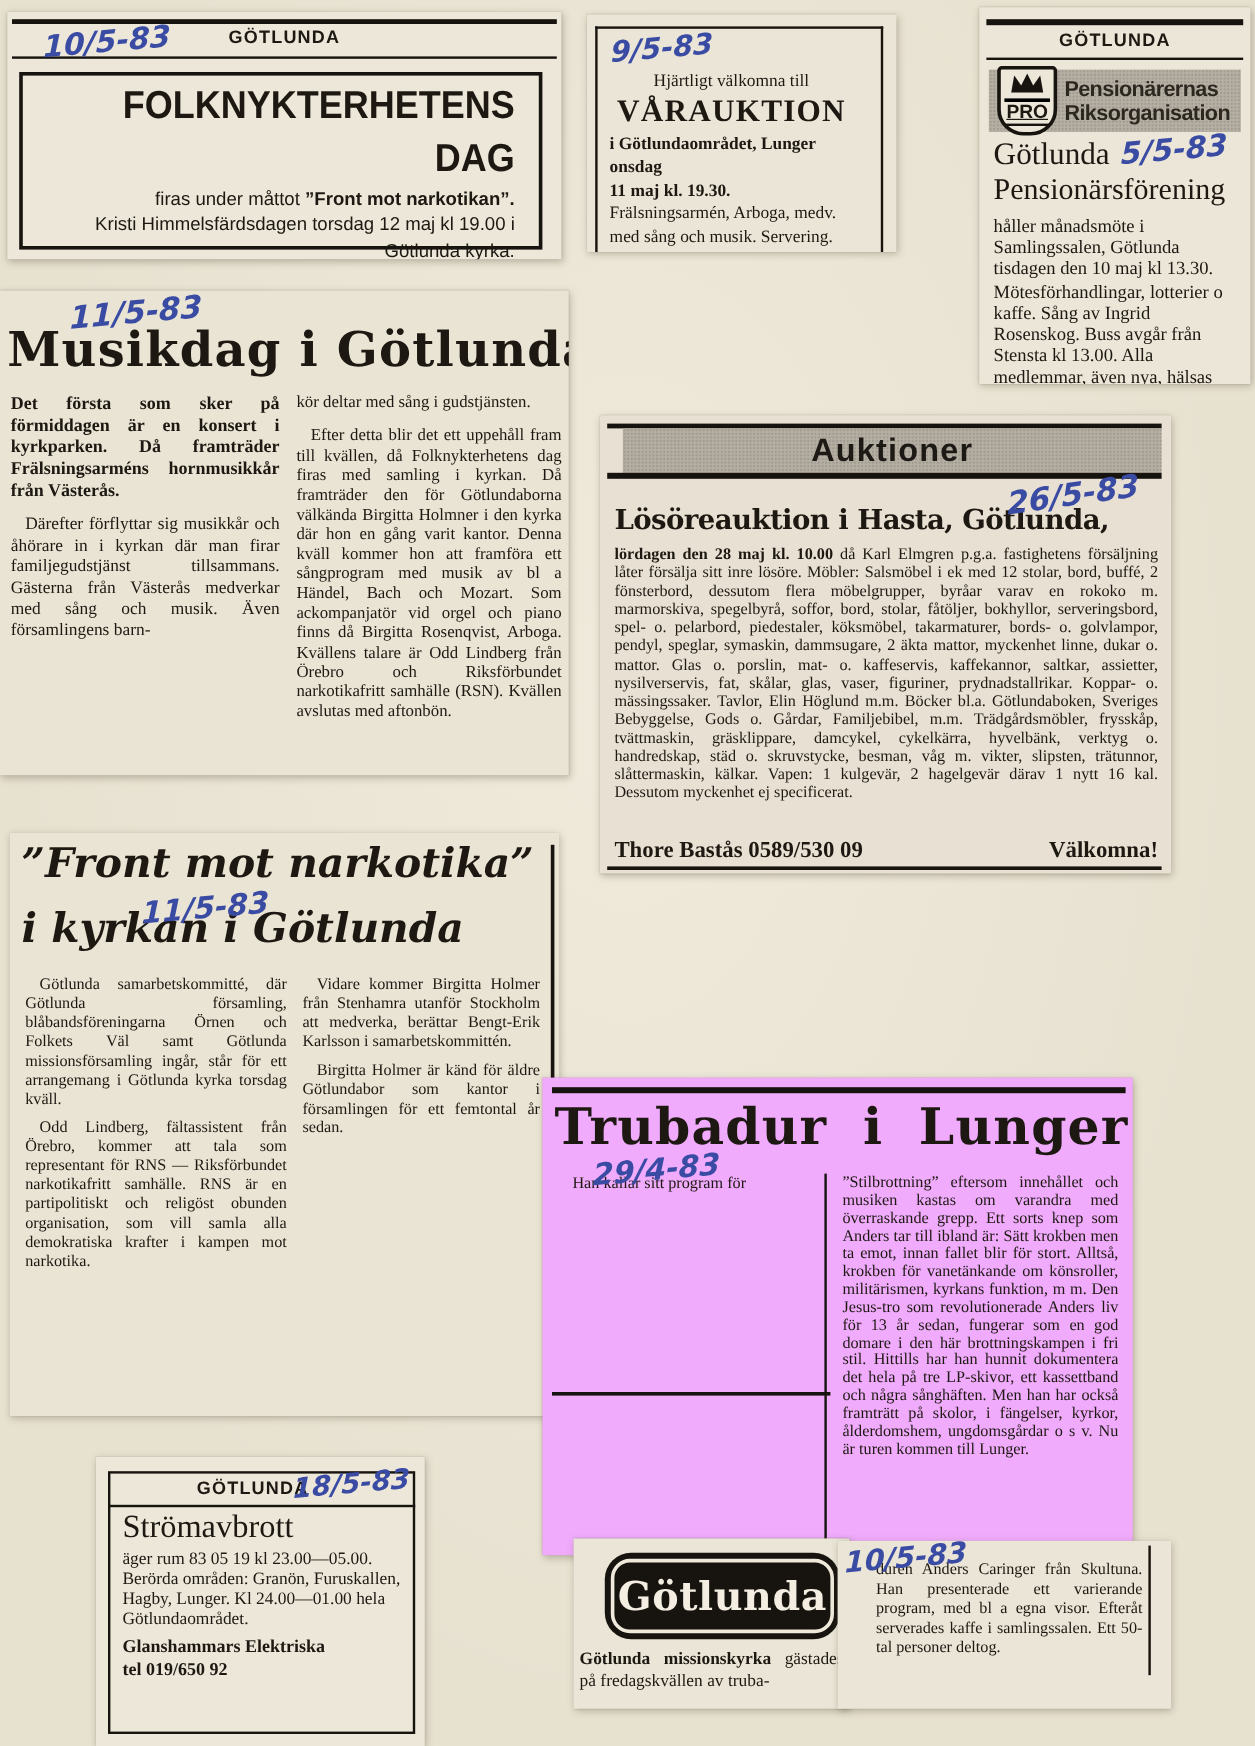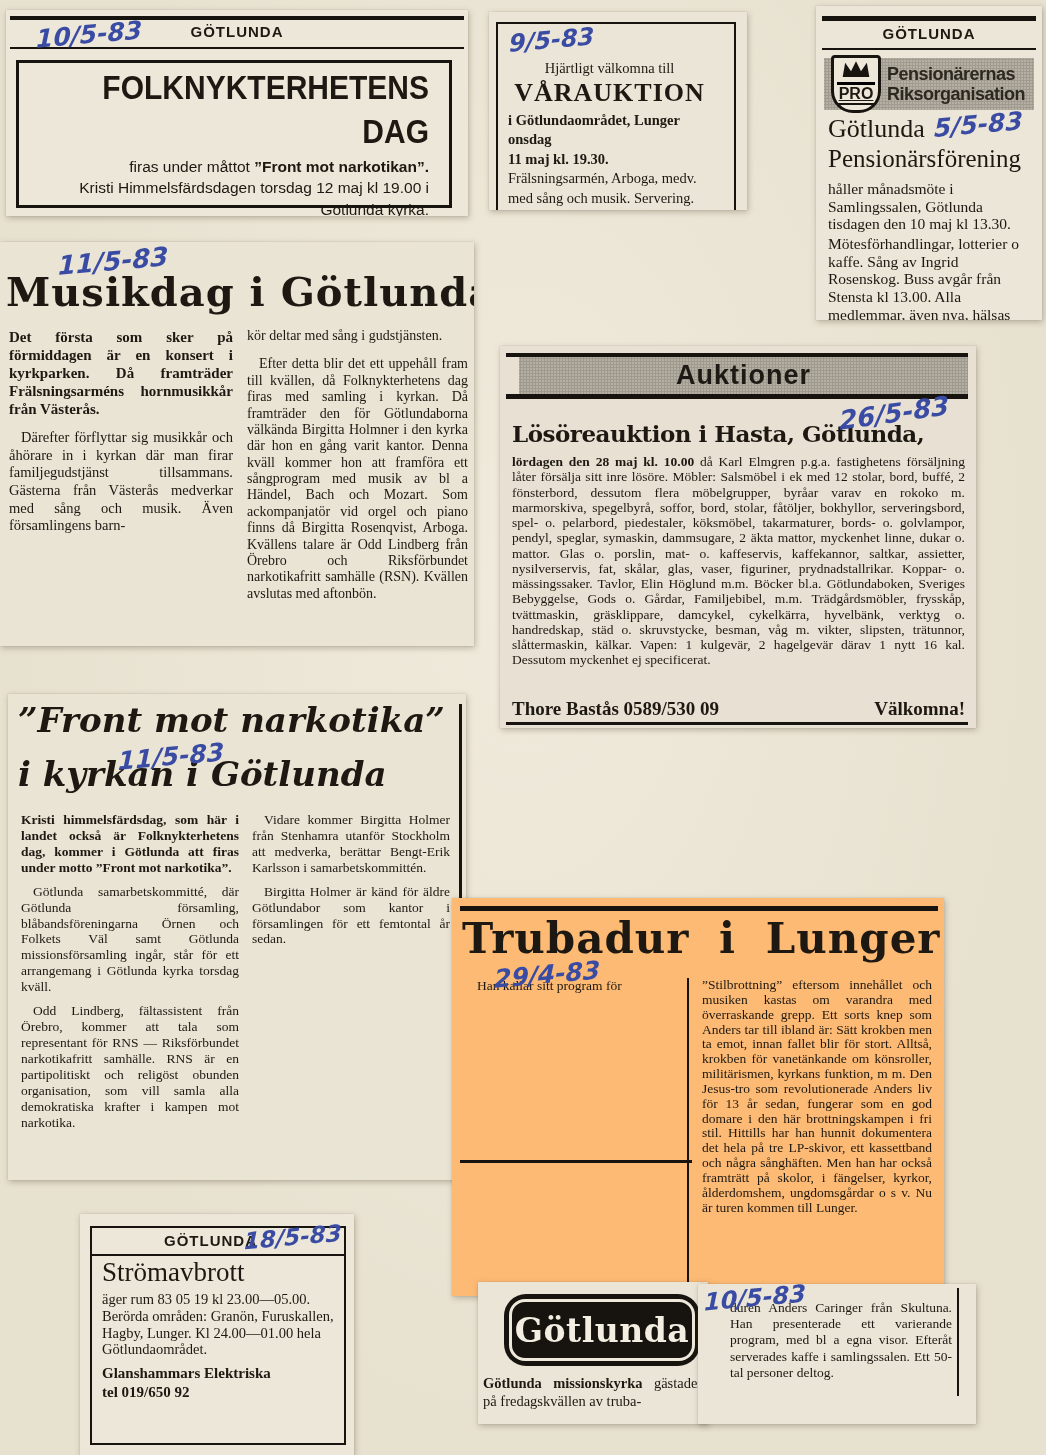--- a/index.html
+++ b/index.html
@@ -106,21 +106,21 @@
   #clip-front .t2{position:absolute;left:10px;top:60px;font-size:34px;font-weight:800;font-style:italic;
       white-space:nowrap;}
   #clip-front .hw{left:110px;top:48px;font-size:25px;}
   #clip-front .cols{position:absolute;left:13px;right:16px;top:118px;bottom:6px;display:flex;gap:13px;}
   #clip-front .c1{width:218px;flex:none;}
   #clip-front .c2{flex:1;}
   #clip-front p{font-size:13.5px;line-height:1.18;margin-bottom:8px;}
   #clip-front .lead{font-weight:bold;}
 
   
-  #clip-tru{left:452px;top:898px;width:492px;height:398px;background:#fdba74;}
+  #clip-tru{left:452px;top:898px;width:492px;height:398px;background:#f0abfc;}
   #clip-tru .topline{left:8px;right:6px;top:8px;height:5px;}
   #clip-tru h2{position:absolute;left:10px;top:16px;margin:0;font-size:42px;font-weight:800;
       letter-spacing:1px;word-spacing:14px;white-space:nowrap;}
   #clip-tru .hw{left:42px;top:62px;font-size:25px;}
   #clip-tru .cols{position:absolute;left:13px;right:12px;top:80px;bottom:4px;display:flex;}
   #clip-tru .c1{width:196px;flex:none;}
   #clip-tru .c2{flex:1;margin-left:26px;border-left:2px solid #17130e;padding-left:13px;}
   #clip-tru .c1 .lead{font-weight:bold;font-size:16px;line-height:1.26;margin-bottom:6px;text-align:justify;}
   #clip-tru .c1 .reg{font-size:13.5px;line-height:1.2;}
   #clip-tru .c2 p{font-size:13.5px;line-height:1.1;}
@@ -246,21 +246,20 @@
   <div class="bar barbot"></div>
 </section>
 
 <section id="clip-front" class="clip">
   <div class="vline"></div>
   <div class="t1 slab">”Front mot narkotika”</div>
   <div class="hw">11/5-83</div>
   <div class="t2 slab">i kyrkan i Götlunda</div>
   <div class="cols">
     <div class="c1">
-      <p class="lead jt">Kristi himmelsfärdsdag, som här i landet också är Folknykterhetens dag, kommer i Götlunda att firas under motto ”Front mot narkotika”.</p>
       <p class="jt ind">Götlunda samarbetskommitté, där Götlunda församling, blåbandsföreningarna Örnen och Folkets Väl samt Götlunda missionsförsamling ingår, står för ett arrangemang i Götlunda kyrka torsdag kväll.</p>
       <p class="jt ind">Odd Lindberg, fältassistent från Örebro, kommer att tala som representant för RNS — Riksförbundet narkotikafritt samhälle. RNS är en partipolitiskt och religöst obunden organisation, som vill samla alla demokratiska krafter i kampen mot narkotika.</p>
     </div>
     <div class="c2">
       <p class="jt ind">Vidare kommer Birgitta Holmer från Stenhamra utanför Stockholm att medverka, berättar Bengt-Erik Karlsson i samarbetskommittén.</p>
       <p class="jt ind">Birgitta Holmer är känd för äldre Götlundabor som kantor i församlingen för ett femtontal år sedan.</p>
     </div>
   </div>
 </section>
 

